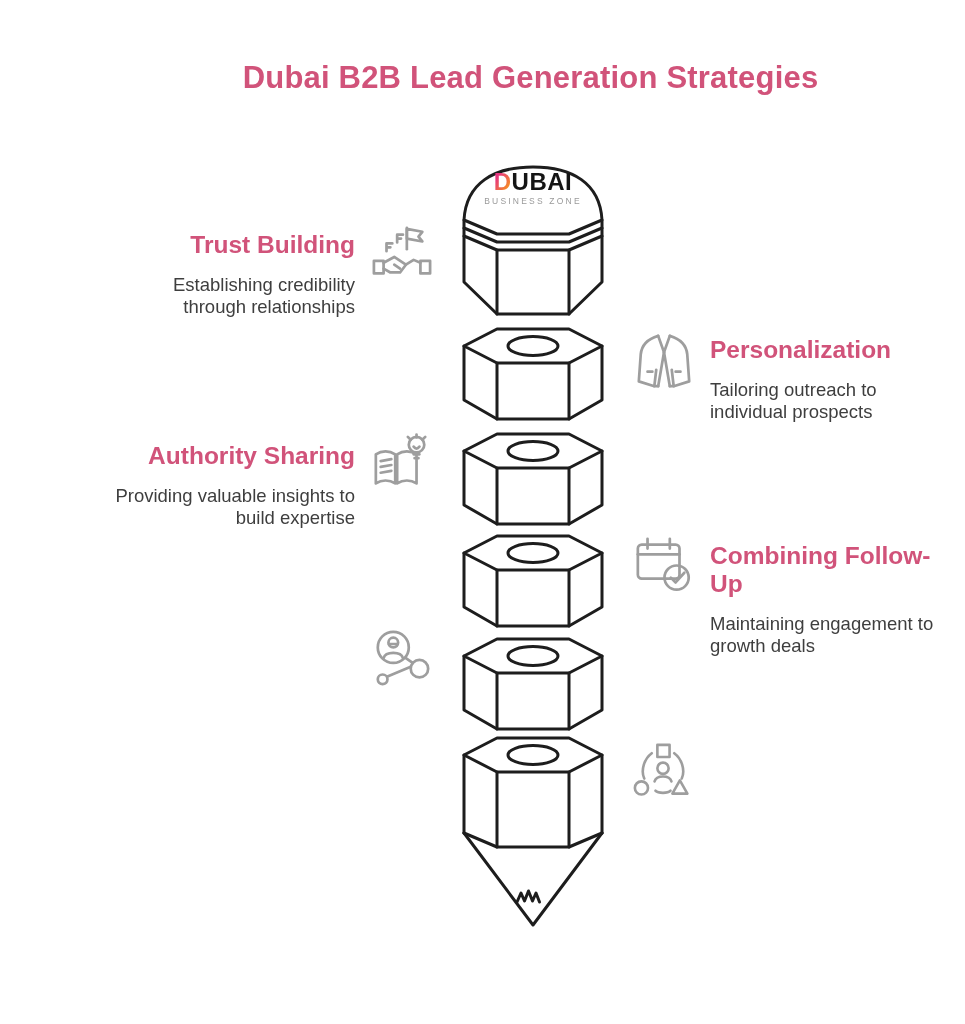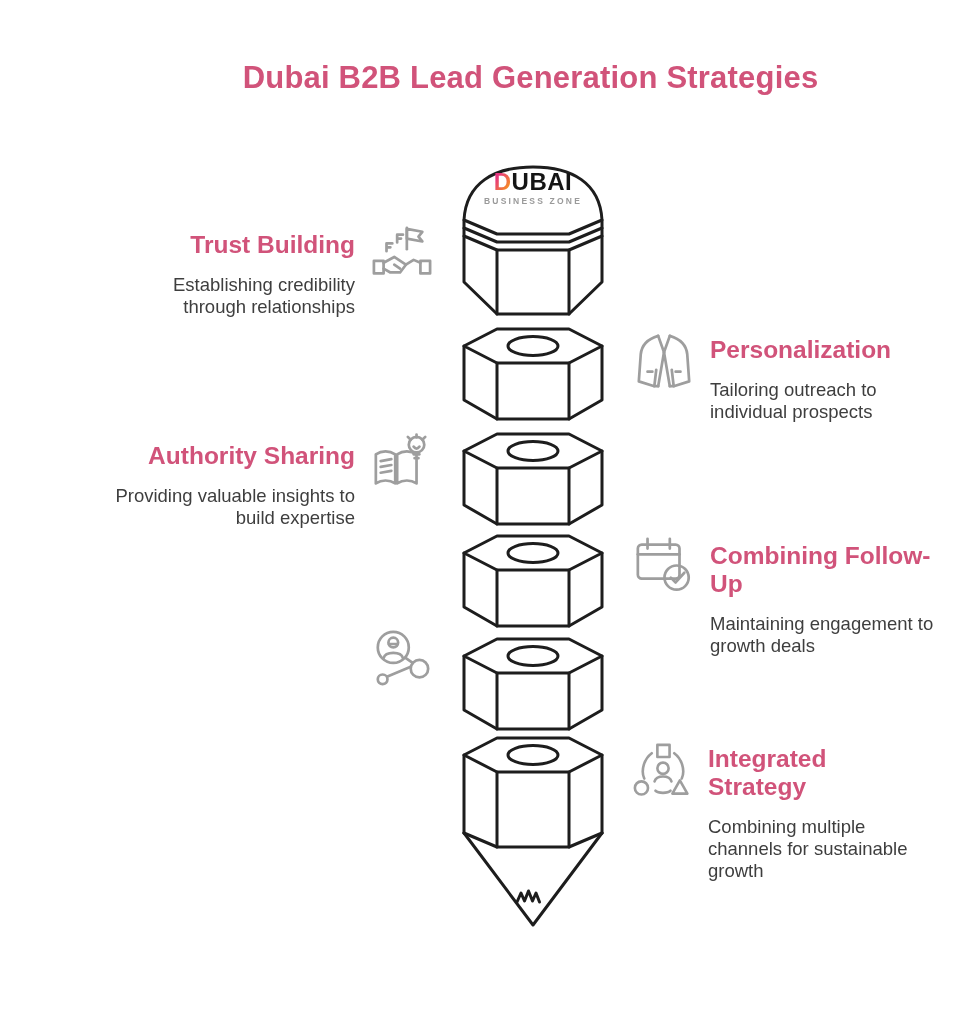--- a/index.html
+++ b/index.html
@@ -13,21 +13,21 @@
   .pencil{position:absolute;left:412px;top:160px;width:146px;height:772px;}
   .pencil svg{position:absolute;left:0;overflow:visible;}
   .ink{stroke:#1d1d1d;stroke-width:3;fill:none;stroke-linejoin:round;stroke-linecap:round;}
   .logo{position:absolute;top:10px;left:0;width:146px;text-align:center;line-height:1;}
   .logo .brand{font-size:24px;font-weight:bold;color:#151515;letter-spacing:.5px;}
   .logo .brand-d{color:#e6357f;}
   @supports ((-webkit-background-clip:text) or (background-clip:text)){
     .logo .brand-d{background:linear-gradient(125deg,#e6357f 25%,#f7941d 80%);
       -webkit-background-clip:text;background-clip:text;color:transparent;}
   }
-  .logo .zone{margin-top:3px;font-size:8.5px;font-weight:bold;color:#9a9a9a;letter-spacing:2.2px;}
+  .logo .zone{margin-top:3px;font-size:8.5px;font-weight:normal;color:#9a9a9a;letter-spacing:2.2px;}
 
   
   .item{position:absolute;display:flex;align-items:flex-start;}
   .item .txt{display:block;}
   .item.left{right:580px;flex-direction:row;}
   .item.left .txt{text-align:right;}
   .item.right{left:585px;}
   .item.left .icon{margin-left:16px;}
   .item.right .icon{margin-right:15px;}
   .heading{font-size:24.5px;font-weight:bold;color:#d1537a;line-height:1.15;margin:0 0 15px 0;}
@@ -197,19 +197,15 @@
         <rect class="ico" x="26" y="3" width="13" height="13"></rect>
         <circle class="ico" cx="32" cy="28" r="6"></circle>
         <path class="ico" d="M23,42 C25,35 39,35 41,42"></path>
         <circle class="ico" cx="9" cy="49" r="7"></circle>
         <path class="ico" d="M50,41 L58,55 L42,55 Z"></path>
         <path class="ico" d="M12,39 C8,30 12,18 20,12"></path>
         <path class="ico" d="M52,39 C56,30 52,18 44,12"></path>
         <path class="ico" d="M24,52 C27,55 37,55 40,52"></path>
       </svg>
     </span>
-    <div class="txt" style="width:215px;margin-top:3px">
-      <div class="heading">Integrated Strategy</div>
-      <p class="desc">Combining multiple channels for sustainable growth</p>
-    </div>
   </div>
 
 </div>
 
 </body></html>

